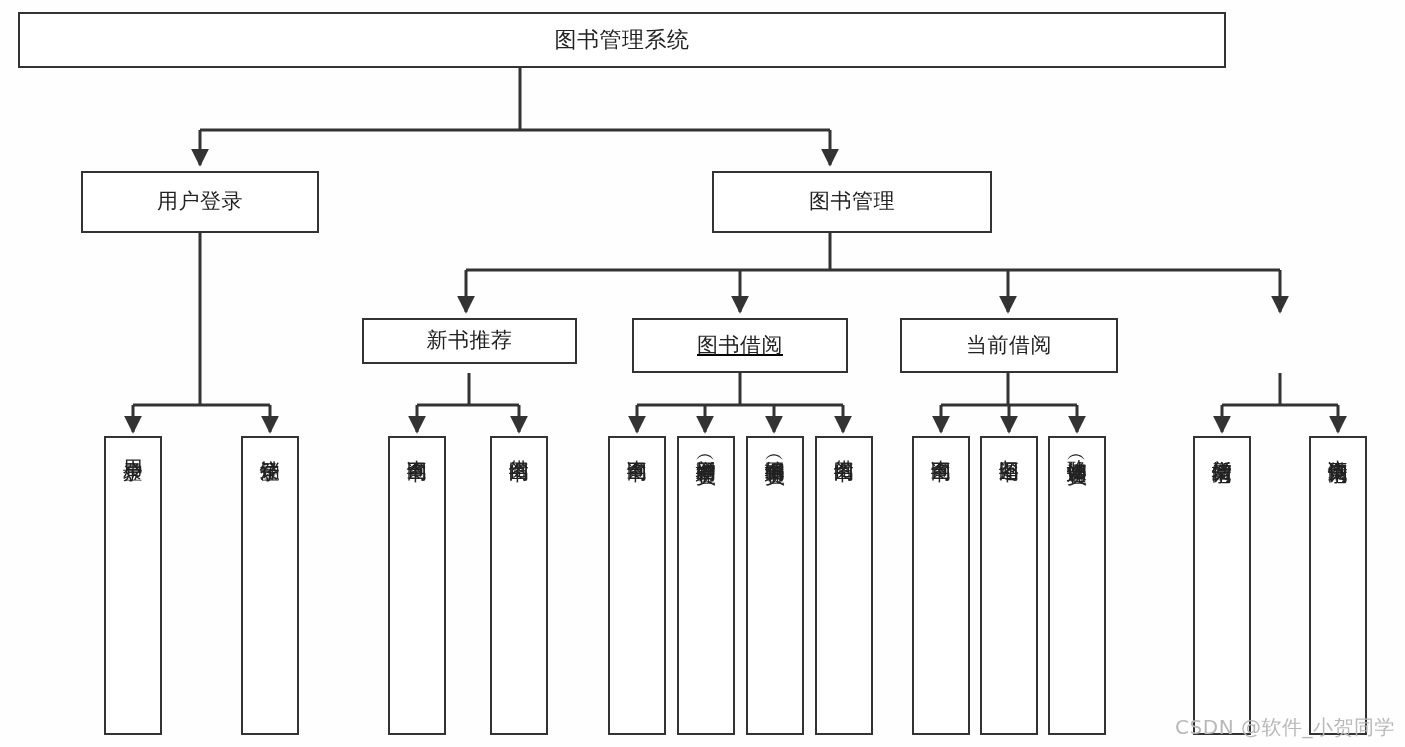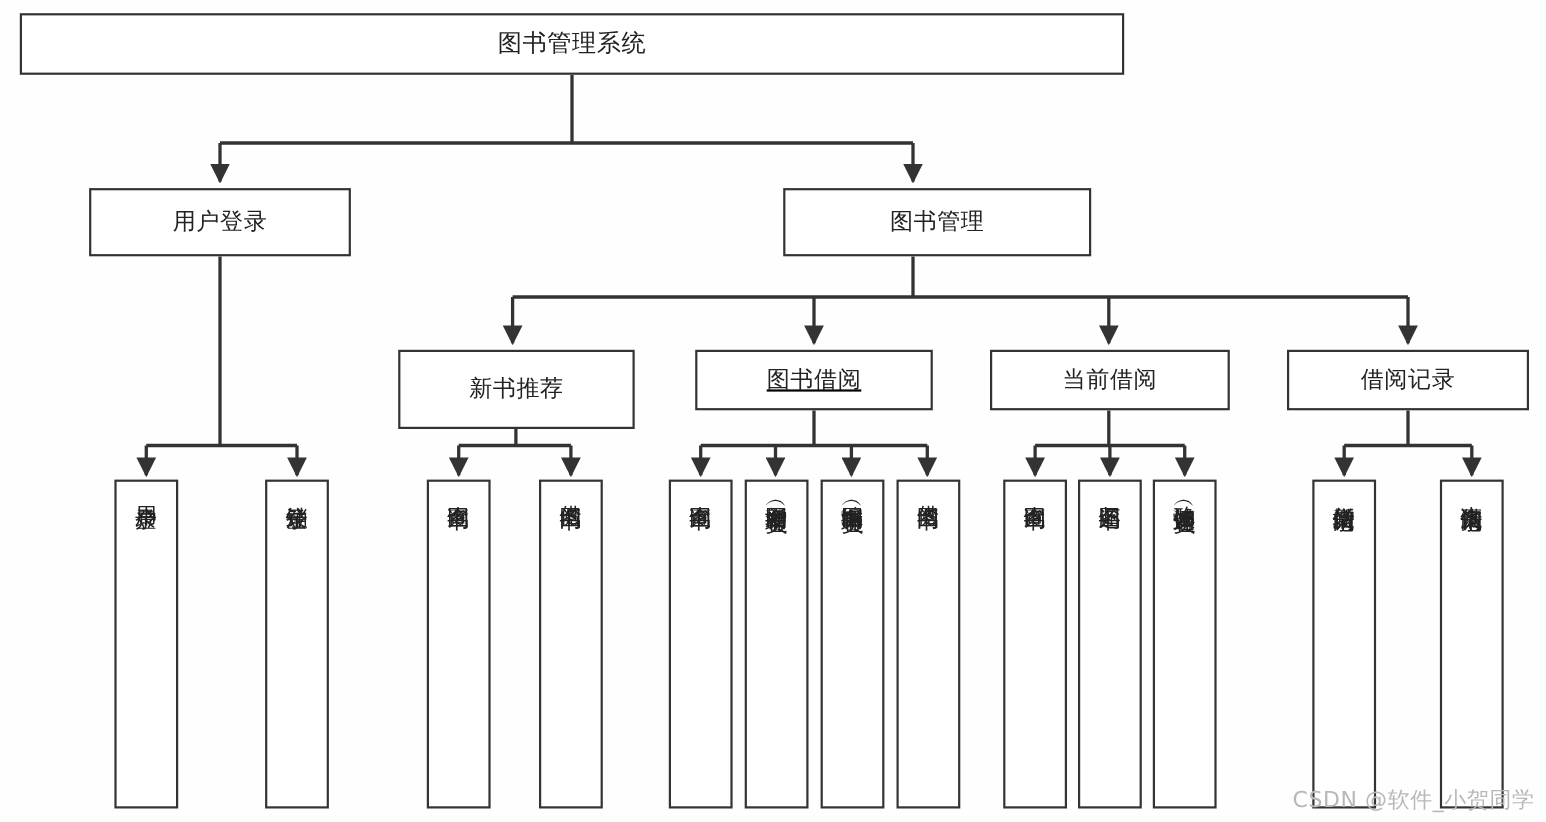--- a/index.html
+++ b/index.html
@@ -126,43 +126,40 @@
       <path d="M 1009 405 L 1009 432" marker-end="url(#arrow)"></path>
       <path d="M 1077 405 L 1077 432" marker-end="url(#arrow)"></path>
 
       <path d="M 1280 373 L 1280 405"></path>
       <path d="M 1222 405 L 1338 405"></path>
       <path d="M 1222 405 L 1222 432" marker-end="url(#arrow)"></path>
       <path d="M 1338 405 L 1338 432" marker-end="url(#arrow)"></path>
     </g>
   </svg>
 
-  <div class="node node-h node-root" style="left:18px; top:12px; width:1004px; height:56px;">
+  <div class="node node-h node-root" style="left:18px; top:12px; width:1208px; height:56px;">
     <span class="node-label">图书管理系统</span>
   </div>
 
   <div class="node node-h" style="left:81px; top:171px; width:238px; height:62px;">
     <span class="node-label">用户登录</span>
   </div>
   <div class="node node-h" style="left:712px; top:171px; width:280px; height:62px;">
     <span class="node-label">图书管理</span>
   </div>
 
-  <div class="node node-h" style="left:362px; top:318px; width:215px; height:72px;">
+  <div class="node node-h" style="left:362px; top:318px; width:215px; height:46px;">
     <span class="node-label">新书推荐</span>
   </div>
   <div class="node node-h" style="left:632px; top:318px; width:216px; height:55px;text-decoration:underline;">
     <span class="node-label">图书借阅</span>
   </div>
   <div class="node node-h" style="left:900px; top:318px; width:218px; height:55px;">
     <span class="node-label">当前借阅</span>
   </div>
-  <div class="node node-h" style="left:1170px; top:318px; width:220px; height:55px;">
-    <span class="node-label">借阅记录</span>
-  </div>
 
   <div class="node node-v" style="left:104px; top:436px; width:58px; height:299px;">
     <span class="node-label">用户登录</span>
   </div>
   <div class="node node-v" style="left:241px; top:436px; width:58px; height:299px;">
     <span class="node-label">注销登录</span>
   </div>
 
   <div class="node node-v" style="left:388px; top:436px; width:58px; height:299px;">
     <span class="node-label">查询图书</span>

